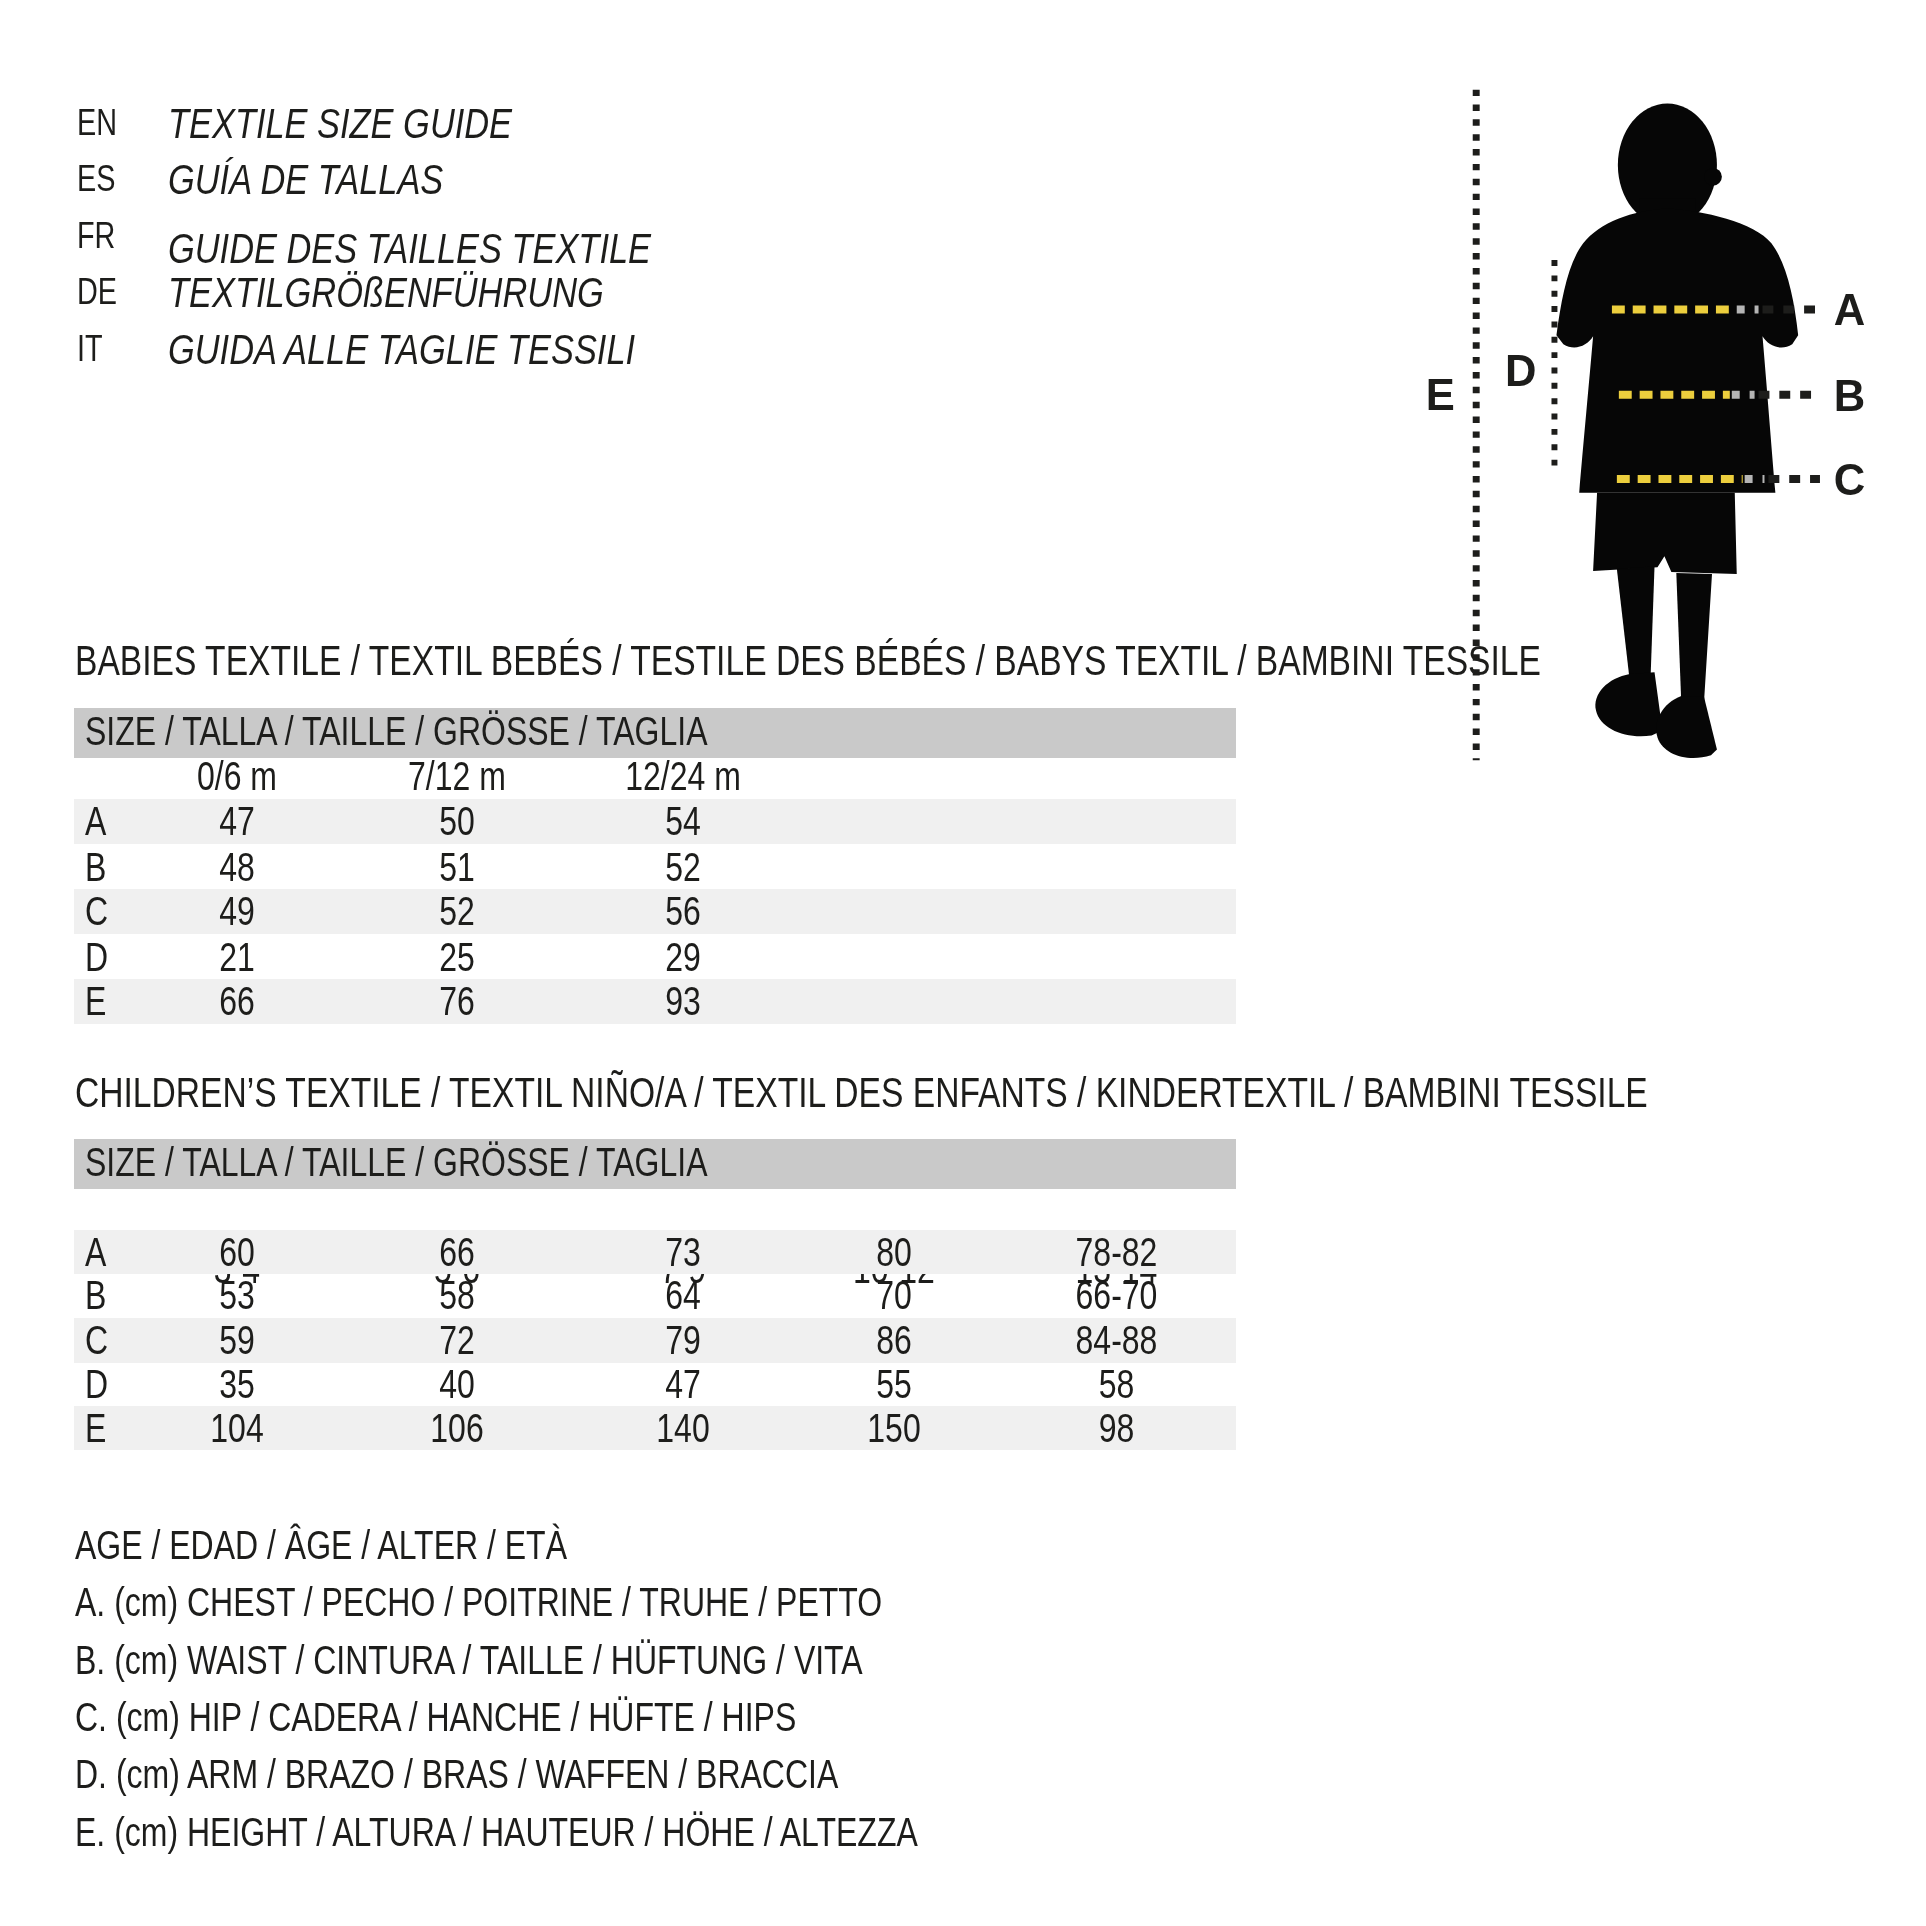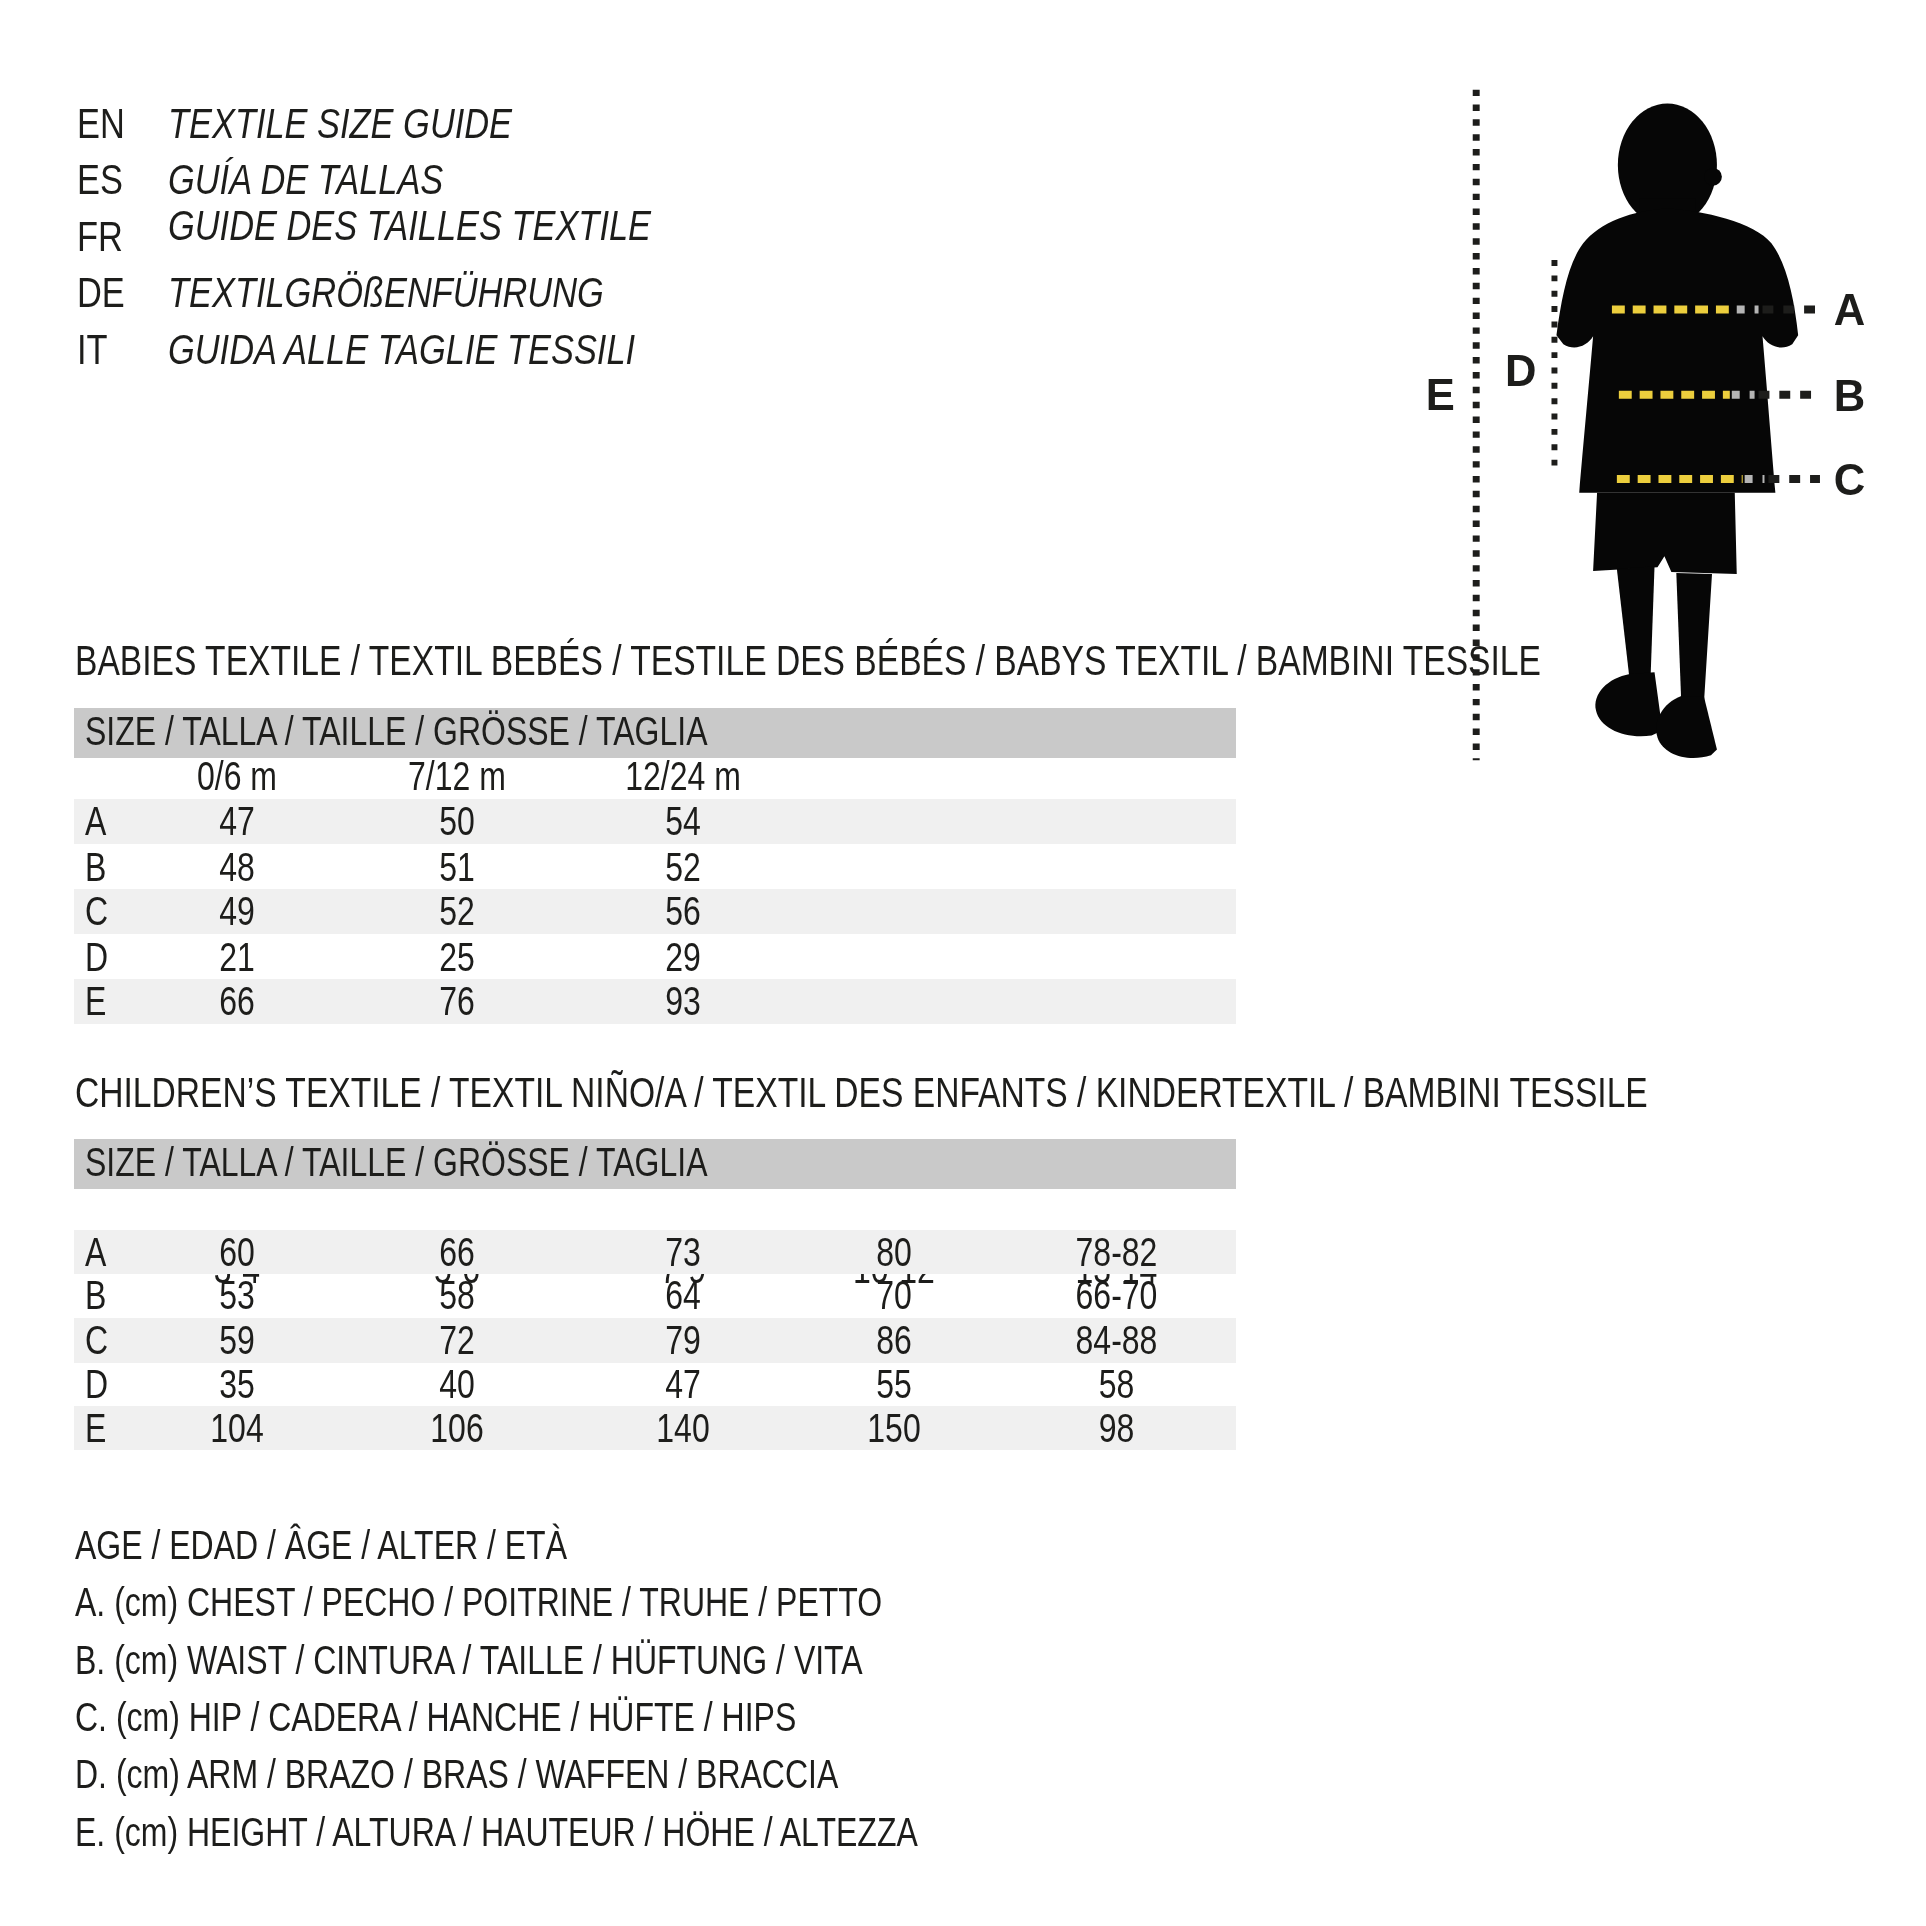--- a/index.html
+++ b/index.html
@@ -5,21 +5,21 @@
   * { margin:0; padding:0; box-sizing:border-box; }
   html, body { width:1927px; height:1927px; }
   body {
     position:relative;
     background:#ffffff;
     color:#1d1d1b;
     font-family:"Liberation Sans", sans-serif;
     overflow:hidden;
   }
   .cnd-l { display:inline-block; white-space:nowrap; transform:scaleX(0.8); transform-origin:0 50%; }
-  .lang-code  { position:absolute; left:77px;  font-size:43px; line-height:56px; height:56px;text-align:right; }
+  .lang-code  { position:absolute; left:77px;  font-size:36px; line-height:56px; height:56px;text-align:right; }
   .lang-title { position:absolute; left:168px; font-size:43px; line-height:56px; height:56px;font-style:italic; }
   .section-heading { position:absolute; left:75px; font-size:42px; line-height:42px; white-space:nowrap; }
   .size-bar { position:absolute; left:74px; width:1162px; height:50px; background:#c9c9c9; }
   .size-bar-label { position:absolute; left:11px; top:0; height:46px; font-size:40px; line-height:46px; white-space:nowrap; transform:scaleX(0.8); transform-origin:0 50%; }
   .t-row { position:absolute; left:74px; width:1162px;text-align:center; }
   .t-row.shade { background:#f0f0f0; }
   .letter {
     position:absolute; left:11px; top:0; height:100%;
     display:flex; align-items:center; font-size:40px;
     transform:scaleX(0.8); transform-origin:0 50%;
@@ -40,21 +40,21 @@
 </style>
 </head>
 <body>
 
 <div>
   <div class="lang-code" style="top:95px"><span class="cnd-l">EN</span></div>
   <div class="lang-title" style="top:95px"><span class="cnd-l">TEXTILE SIZE GUIDE</span></div>
   <div class="lang-code" style="top:151px"><span class="cnd-l">ES</span></div>
   <div class="lang-title" style="top:151px"><span class="cnd-l">GUÍA DE TALLAS</span></div>
   <div class="lang-code" style="top:208px"><span class="cnd-l">FR</span></div>
-  <div class="lang-title" style="top:197px"><span class="cnd-l">GUIDE DES TAILLES TEXTILE</span></div>
+  <div class="lang-title" style="top:220px"><span class="cnd-l">GUIDE DES TAILLES TEXTILE</span></div>
   <div class="lang-code" style="top:264px"><span class="cnd-l">DE</span></div>
   <div class="lang-title" style="top:264px"><span class="cnd-l">TEXTILGRÖßENFÜHRUNG</span></div>
   <div class="lang-code" style="top:321px"><span class="cnd-l">IT</span></div>
   <div class="lang-title" style="top:321px"><span class="cnd-l">GUIDA ALLE TAGLIE TESSILI</span></div>
 </div>
 
 <svg class="figure-svg" viewBox="0 0 546 750">
 
   <line x1="91" y1="40" x2="91" y2="717" stroke="#1d1d1b" stroke-width="7" stroke-dasharray="6.5 8.5"></line>
 

